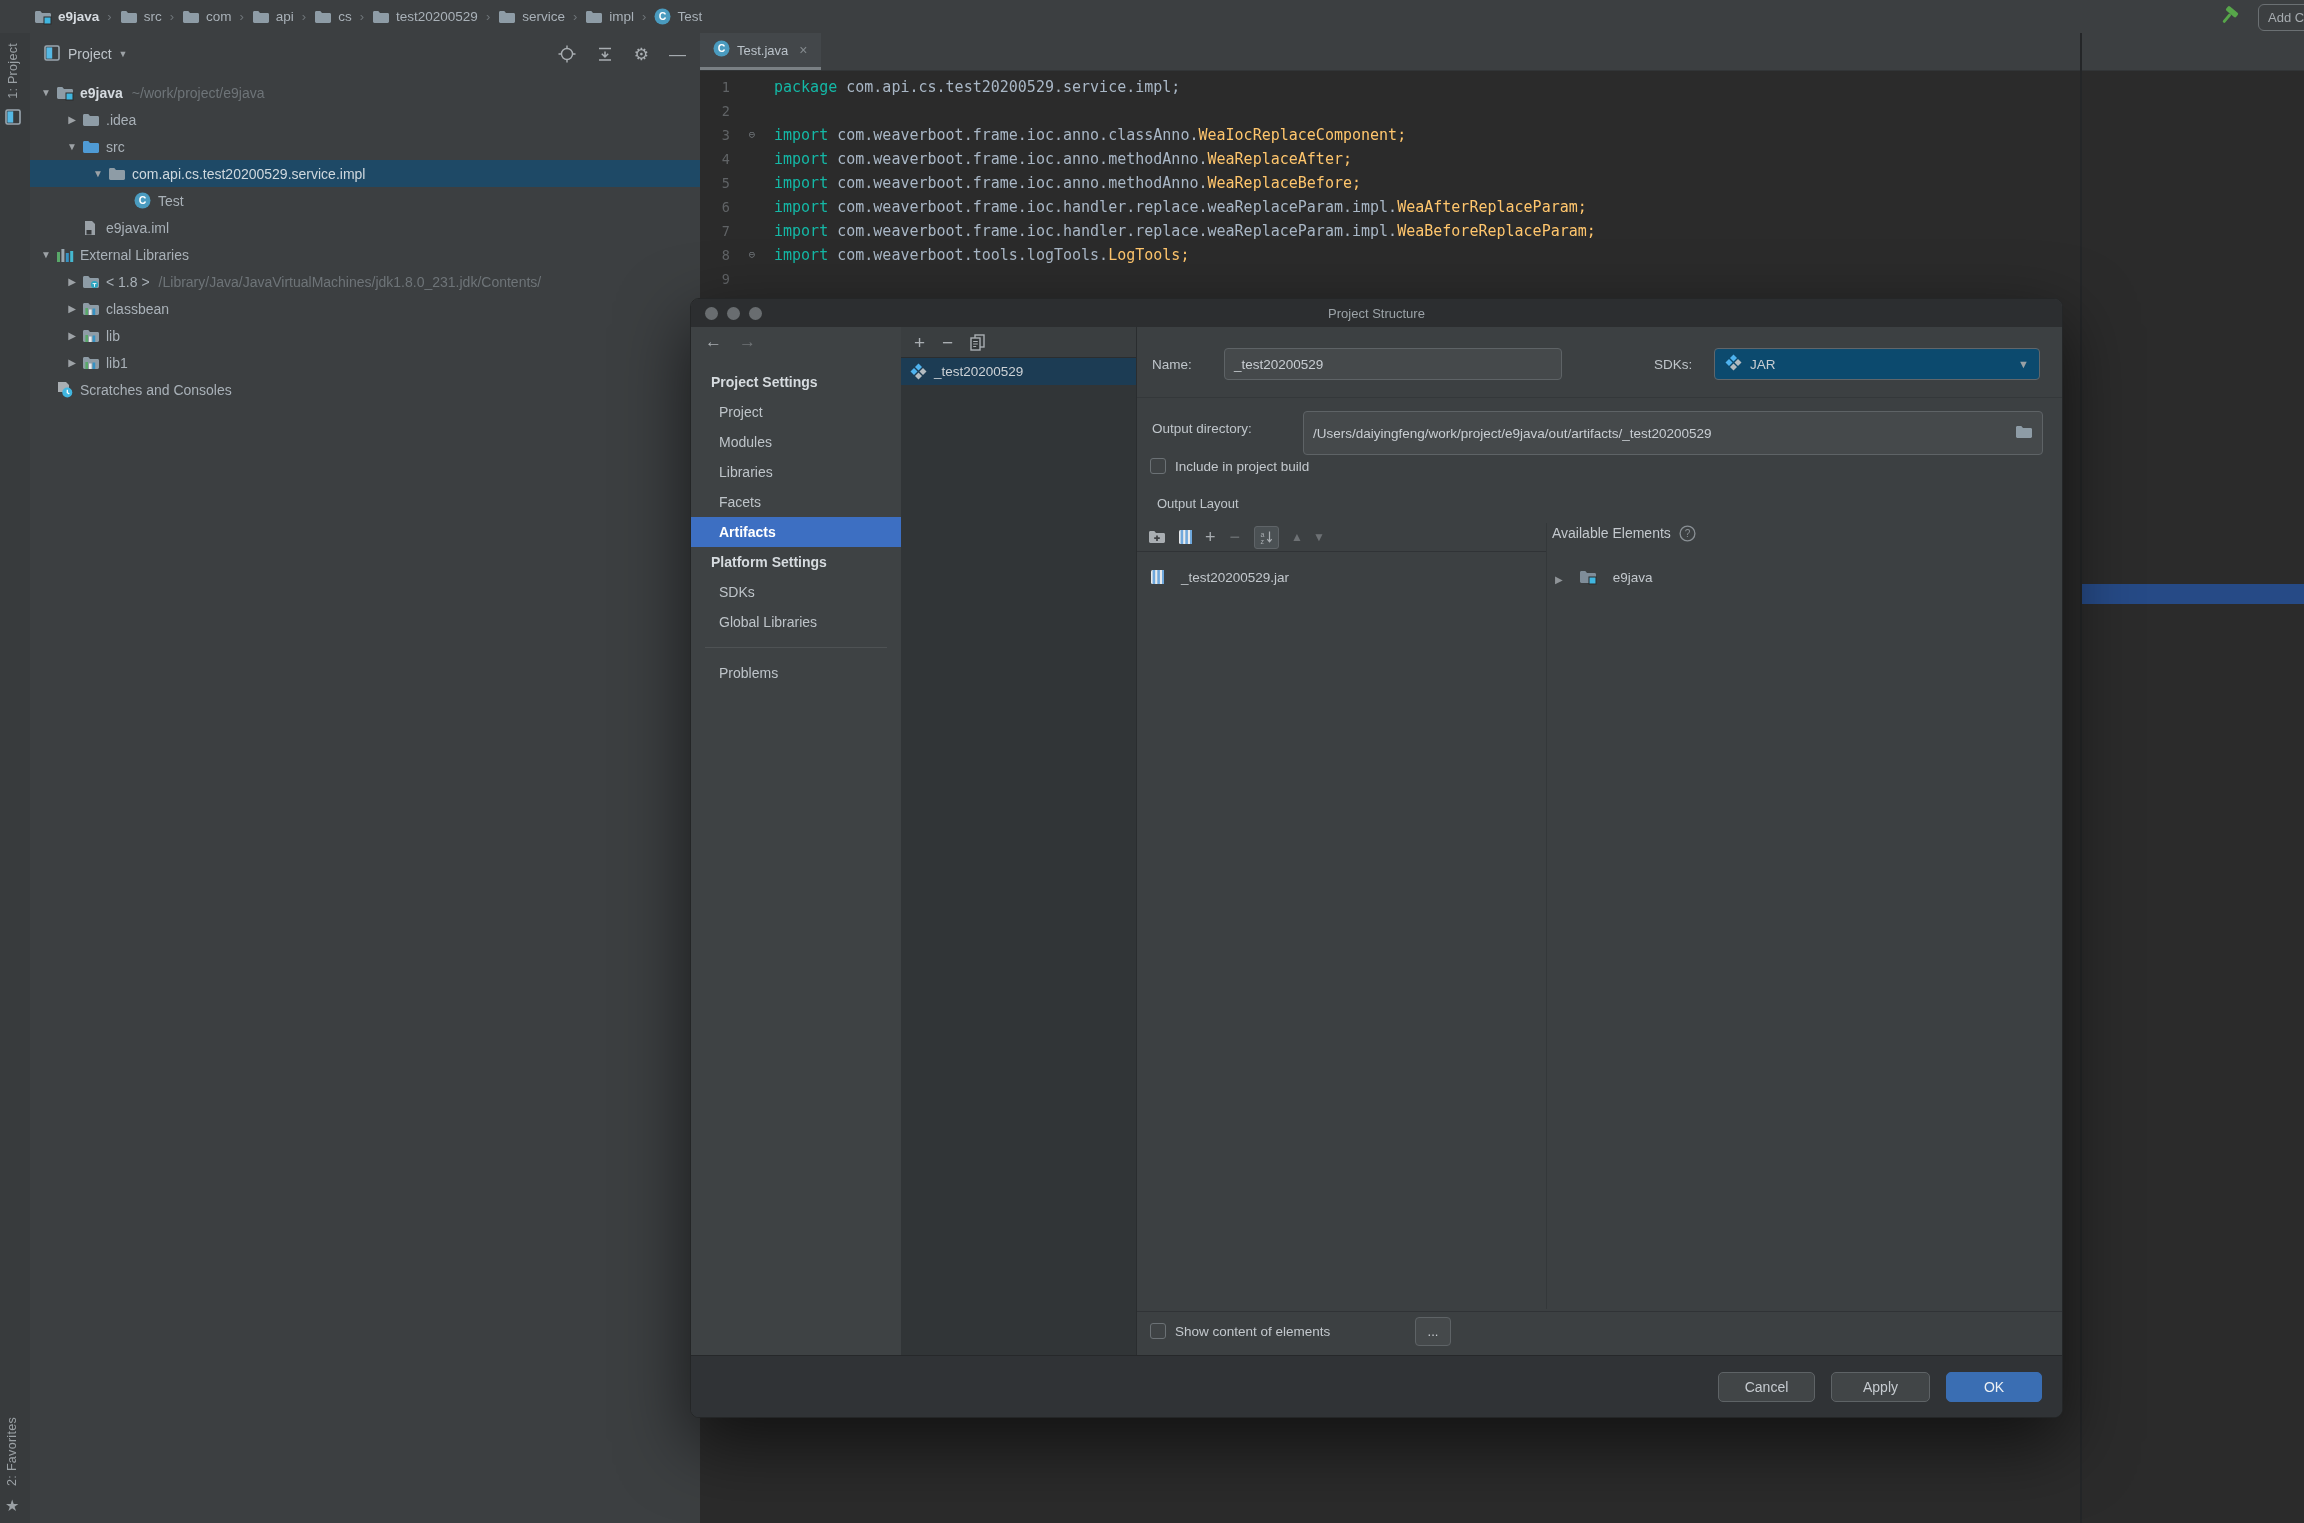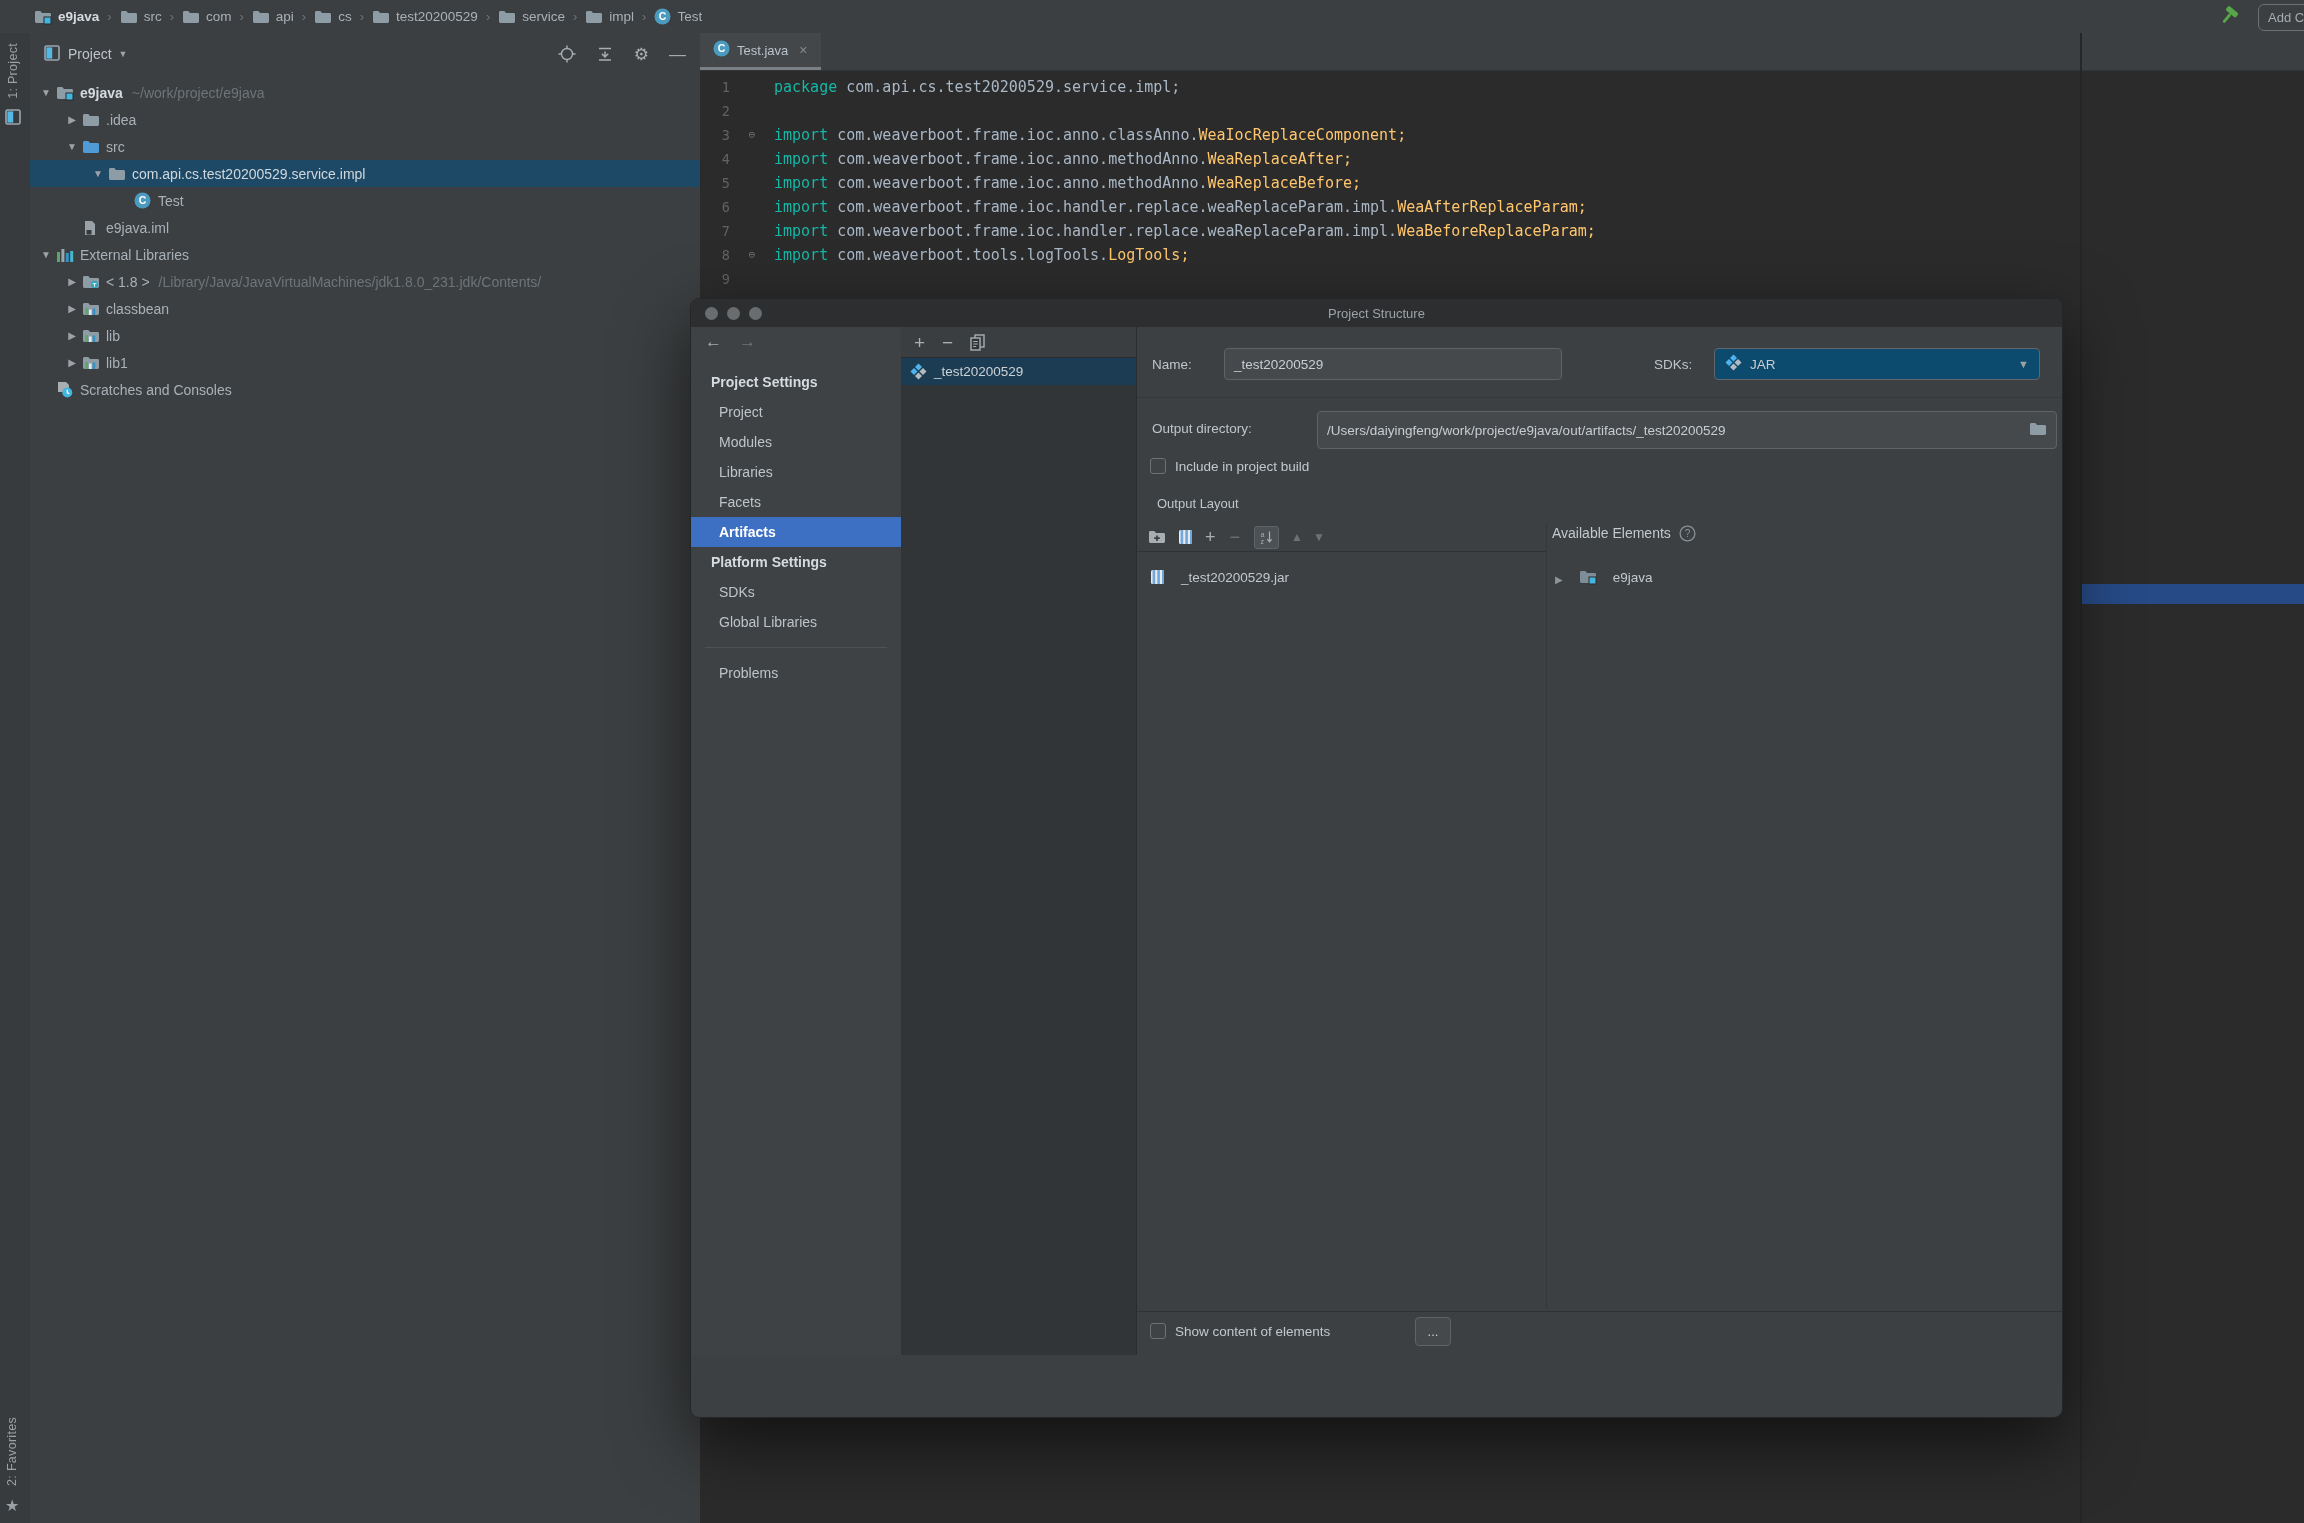--- a/index.html
+++ b/index.html
@@ -464,21 +464,21 @@
               <polygon points="4,5 7.5,8.5 4,12 0.5,8.5" fill="#4FB3EF"></polygon>
               <polygon points="13,5 16.5,8.5 13,12 9.5,8.5" fill="#B3BBC0"></polygon>
               <polygon points="8.5,9.5 12,13 8.5,16.5 5,13" fill="#B3BBC0"></polygon>
             </svg></span>
         <span>JAR</span>
         <span class="caret">▼</span>
       </div>
       <div id="row-divider"></div>
 
       <span class="fldlabel" style="left:15px;top:94px">Output directory:</span>
-      <div class="tfield" style="left:180px;top:84px;width:740px;height:38px">
+      <div class="tfield" style="left:166px;top:84px;width:740px;height:44px">
         <span style="overflow:hidden;white-space:nowrap;flex:1">/Users/daiyingfeng/work/project/e9java/out/artifacts/_test20200529</span>
         <span id="outdir-folder-icon" style="margin-left:8px"><svg width="18" height="16" viewBox="0 0 18 16">
               <path d="M1 3.5 C1 2.7 1.6 2 2.4 2 L6.3 2 L8 4 L15.6 4 C16.4 4 17 4.6 17 5.4 L17 12.6 C17 13.4 16.4 14 15.6 14 L2.4 14 C1.6 14 1 13.4 1 12.6 Z" fill="#8E9CA6"></path>
             </svg></span>
       </div>
 
       <span class="cbx" style="left:13px;top:131px"></span>
       <span class="fldlabel" style="left:38px;top:132px;color:#C3C8CD">Include in project build</span>
 
       <span class="fldlabel" style="left:20px;top:169px;font-size:13px">Output Layout</span>
@@ -545,13 +545,18 @@
             <span>e9java</span>
           </div>
         </div>
 
       <div id="bottom-divider"></div>
       <span class="cbx" style="left:13px;top:996px"></span>
       <span class="fldlabel" style="left:38px;top:997px;color:#C3C8CD">Show content of elements</span>
       <div id="more-btn">...</div>
     </div>
   </div>
+  <div id="dlg-footer">
+    <div class="btn" id="btn-cancel">Cancel</div>
+    <div class="btn" id="btn-apply">Apply</div>
+    <div class="btn primary" id="btn-ok">OK</div>
+  </div>
 </div>
 
 </body></html>

